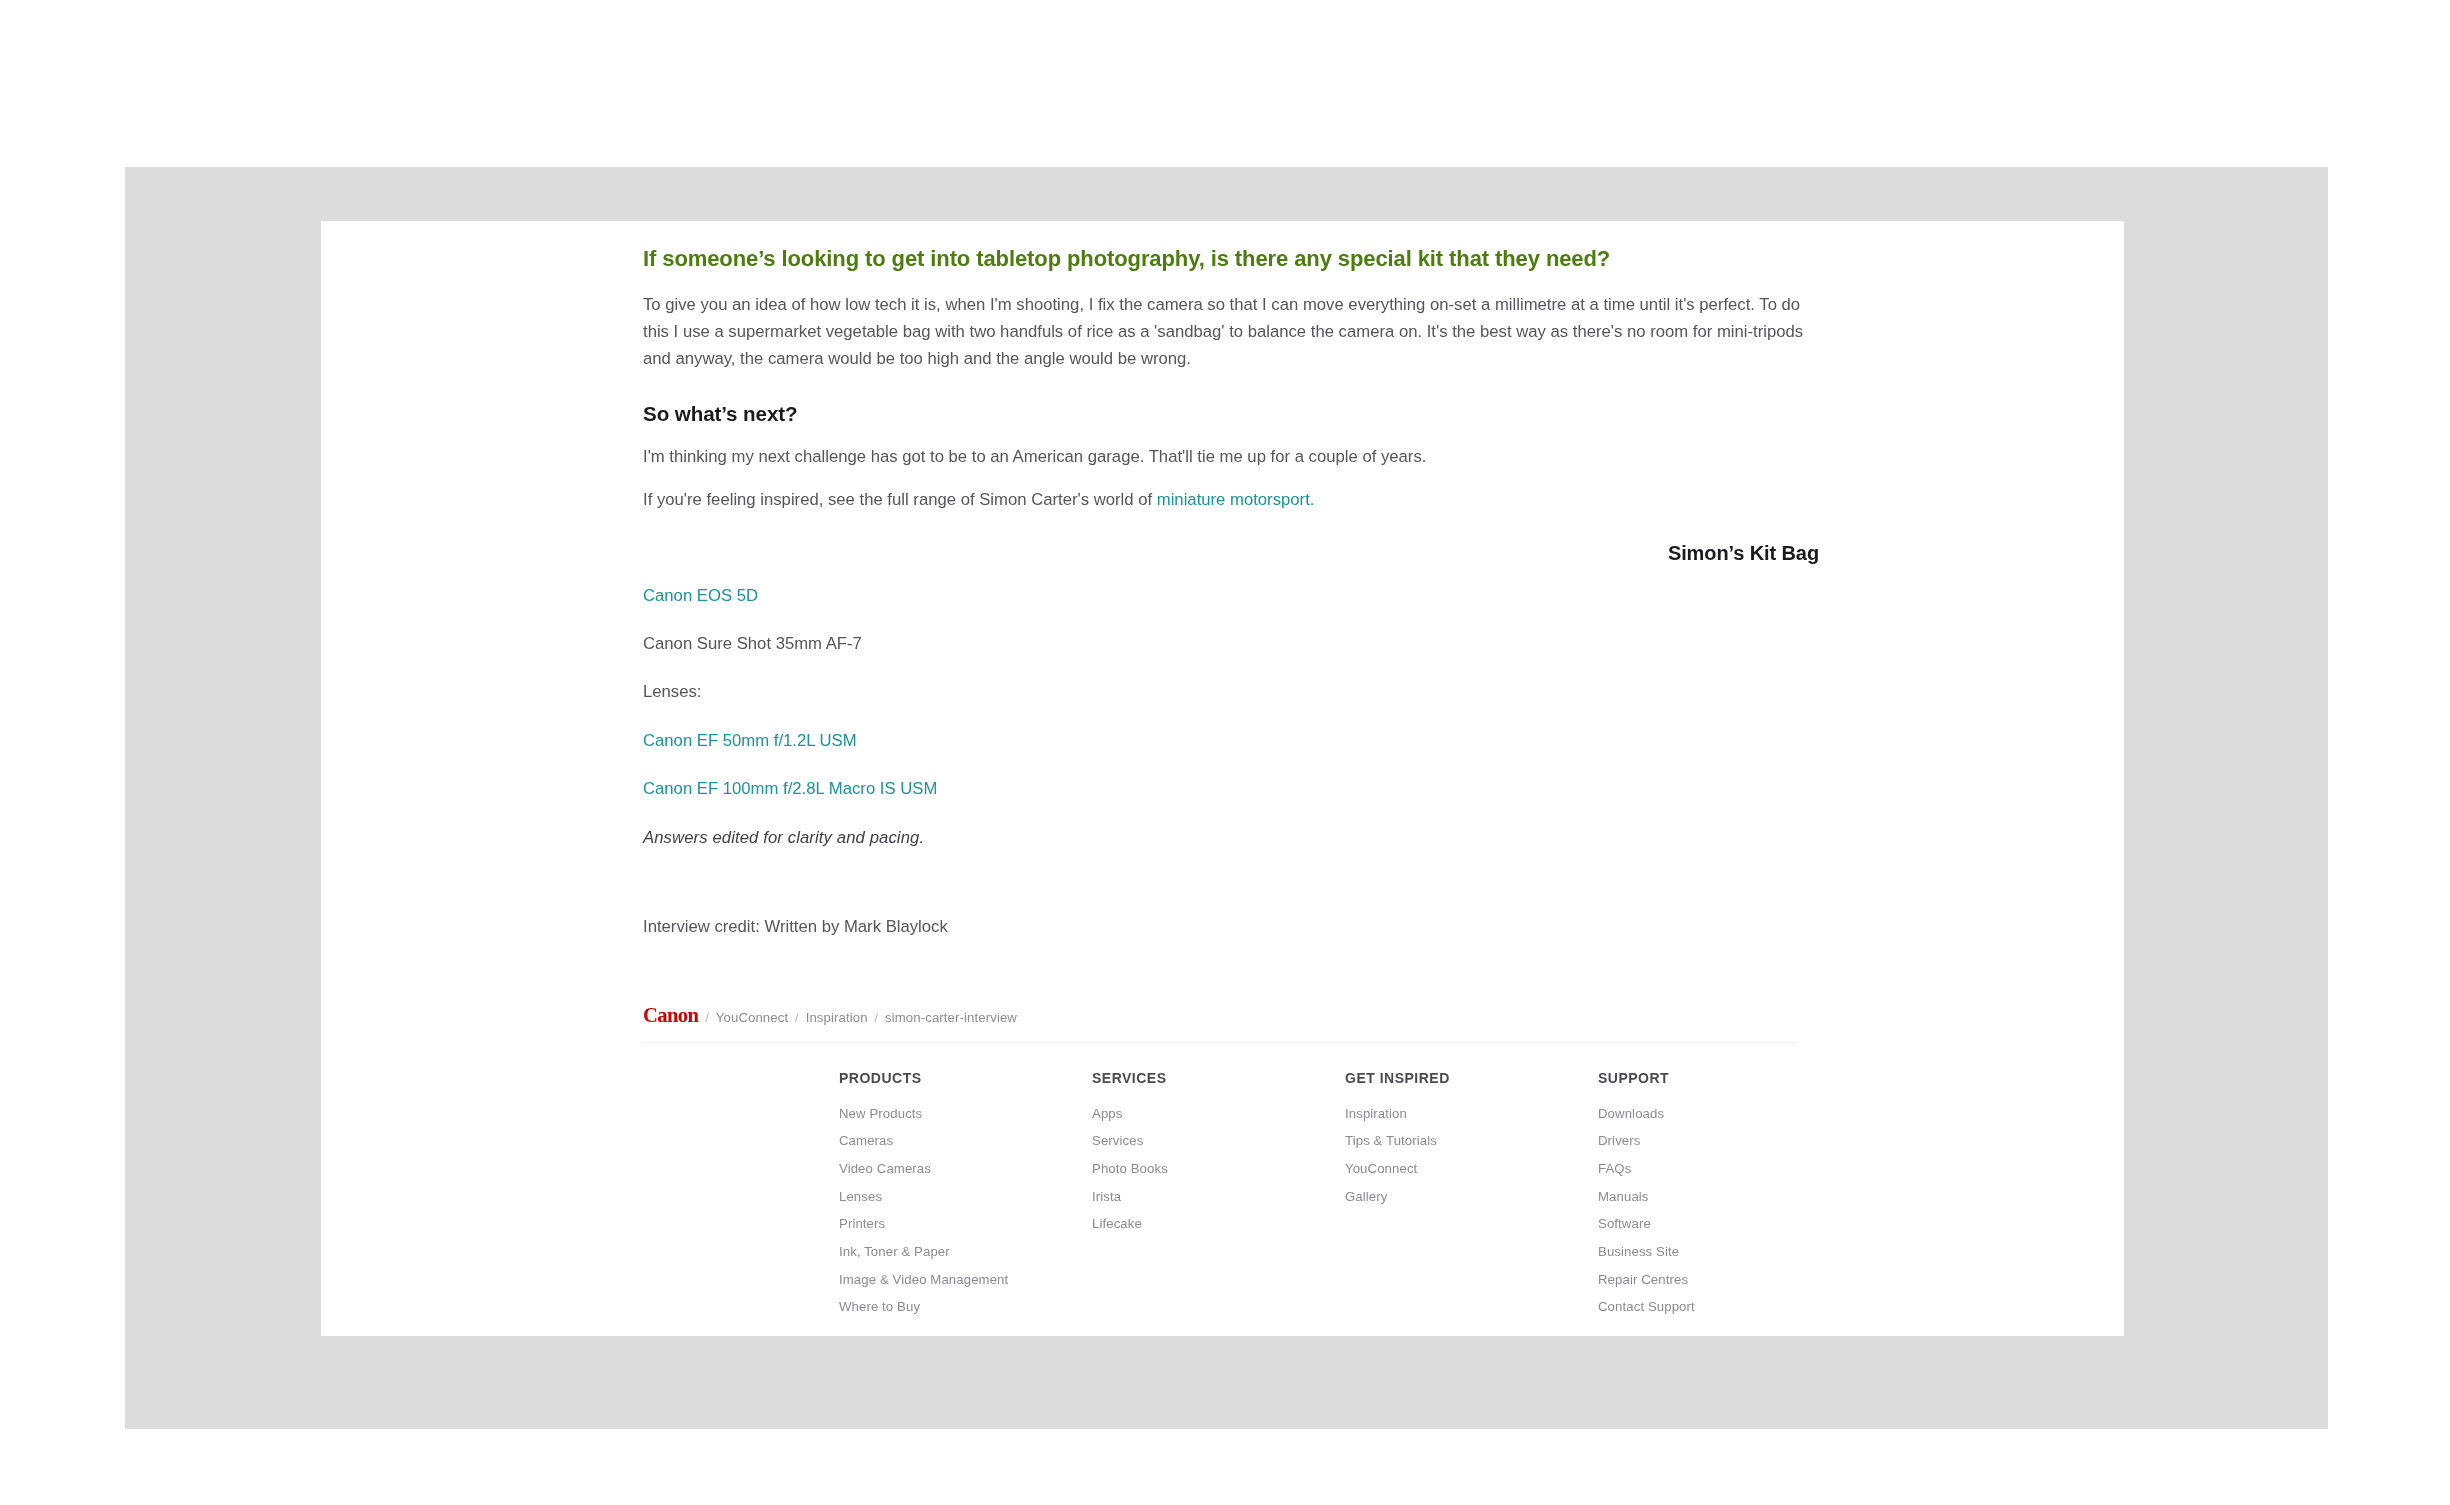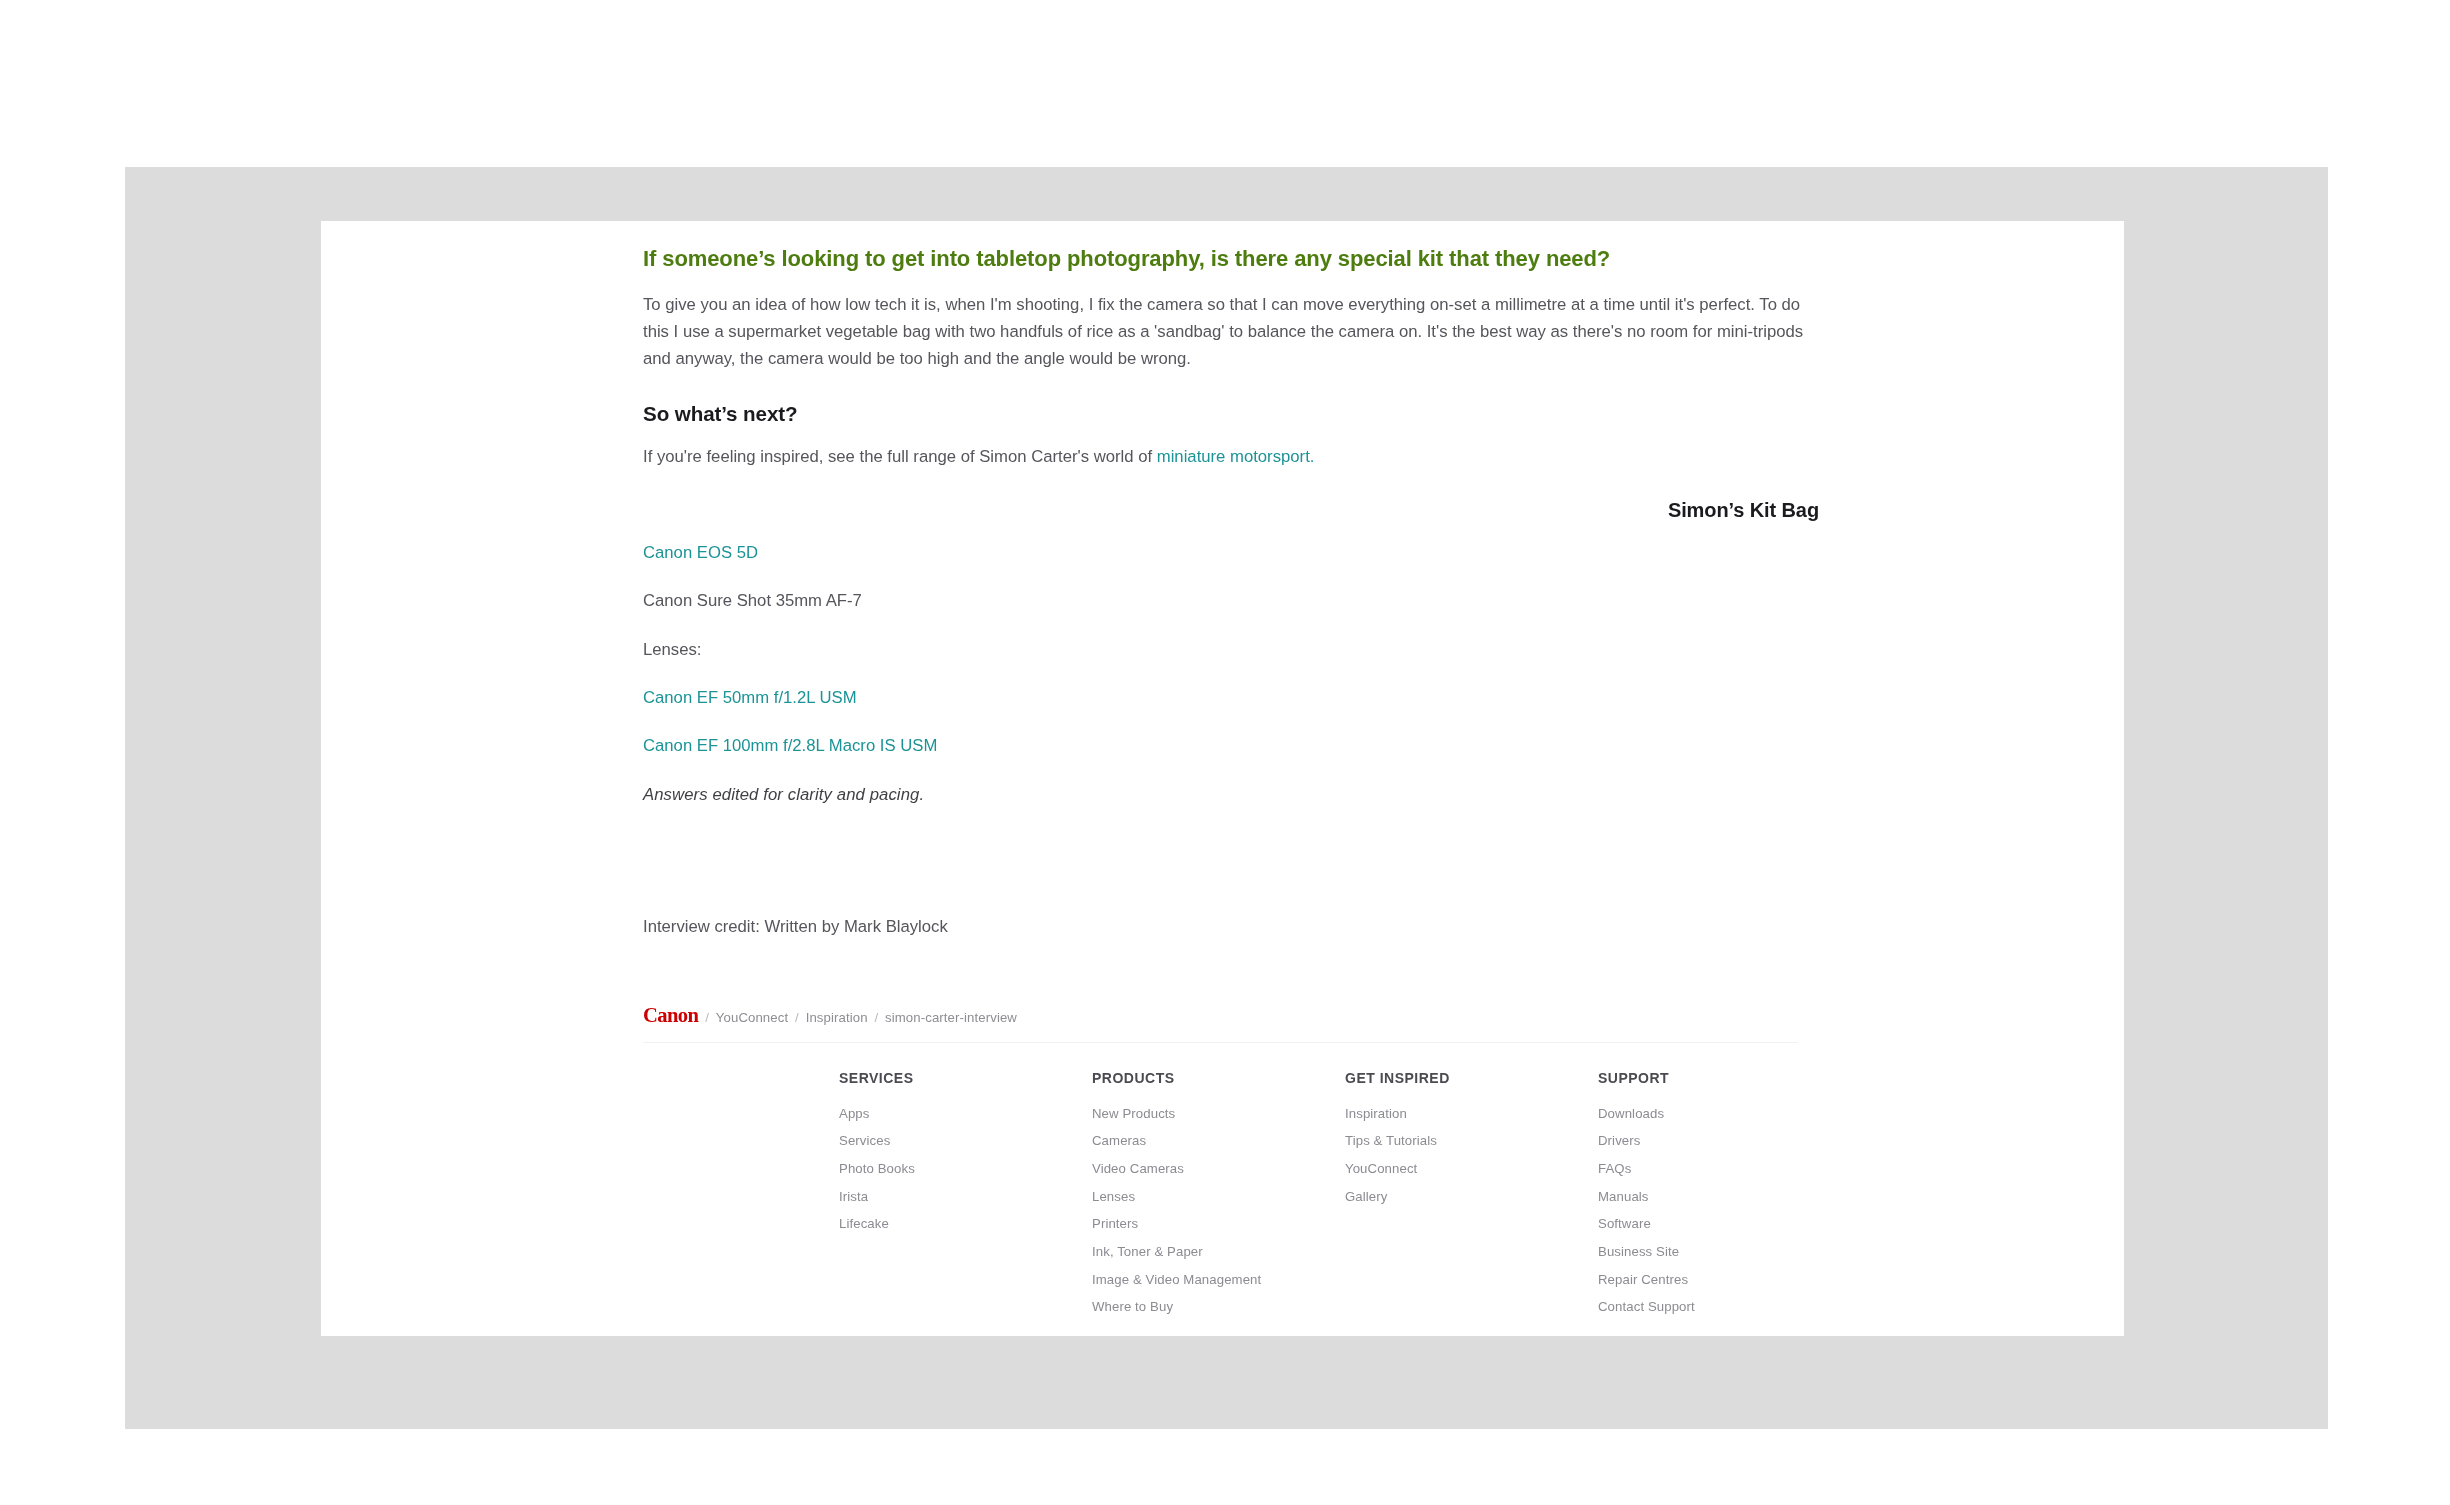--- a/index.html
+++ b/index.html
@@ -182,20 +182,21 @@
 <div id="article-page">
 
   <div id="article-body">
 
     <h2 class="q-heading">If someone’s looking to get into tabletop photography, is there any special kit that they need?</h2>
 
     <p class="body-text">To give you an idea of how low tech it is, when I'm shooting, I fix the camera so that I can move everything on-set a millimetre at a time until it's perfect. To do this I use a supermarket vegetable bag with two handfuls of rice as a 'sandbag' to balance the camera on. It's the best way as there's no room for mini-tripods and anyway, the camera would be too high and the angle would be wrong.</p>
 
     <h3 class="sub-heading">So what’s next?</h3>
 
+    <p class="body-text tight">I'm thinking my next challenge has got to be to an American garage. That'll tie me up for a couple of years.</p>
 
     <p class="body-text tight"><span>If you're feeling inspired, see the full range of Simon Carter's world of </span><a class="inline-link">miniature motorsport.</a></p>
 
     <h3 class="kit-heading">Simon’s Kit Bag</h3>
 
 
     <div class="kit-line link">Canon EOS 5D</div>
 
     <div class="kit-line">Canon Sure Shot 35mm AF-7</div>
 
@@ -218,41 +219,41 @@
     <a class="crumb">Inspiration</a>
     <span class="crumb-sep">/</span>
     <a class="crumb">simon-carter-interview</a>
   </div>
 
   <div id="breadcrumb-rule"></div>
 
   <div id="site-footer">
 
     <div class="footer-col">
-      <div class="footer-title">SERVICES</div>
-      <a class="footer-link">Apps</a>
-      <a class="footer-link">Services</a>
-      <a class="footer-link">Photo Books</a>
-      <a class="footer-link">Irista</a>
-      <a class="footer-link">Lifecake</a>
-    </div>
-
-    <div class="footer-col">
       <div class="footer-title">PRODUCTS</div>
       <a class="footer-link">New Products</a>
       <a class="footer-link">Cameras</a>
       <a class="footer-link">Video Cameras</a>
       <a class="footer-link">Lenses</a>
       <a class="footer-link">Printers</a>
       <a class="footer-link">Ink, Toner &amp; Paper</a>
       <a class="footer-link">Image &amp; Video Management</a>
       <a class="footer-link">Where to Buy</a>
     </div>
 
     <div class="footer-col">
+      <div class="footer-title">SERVICES</div>
+      <a class="footer-link">Apps</a>
+      <a class="footer-link">Services</a>
+      <a class="footer-link">Photo Books</a>
+      <a class="footer-link">Irista</a>
+      <a class="footer-link">Lifecake</a>
+    </div>
+
+    <div class="footer-col">
       <div class="footer-title">GET INSPIRED</div>
       <a class="footer-link">Inspiration</a>
       <a class="footer-link">Tips &amp; Tutorials</a>
       <a class="footer-link">YouConnect</a>
       <a class="footer-link">Gallery</a>
     </div>
 
     <div class="footer-col">
       <div class="footer-title">SUPPORT</div>
       <a class="footer-link">Downloads</a>

